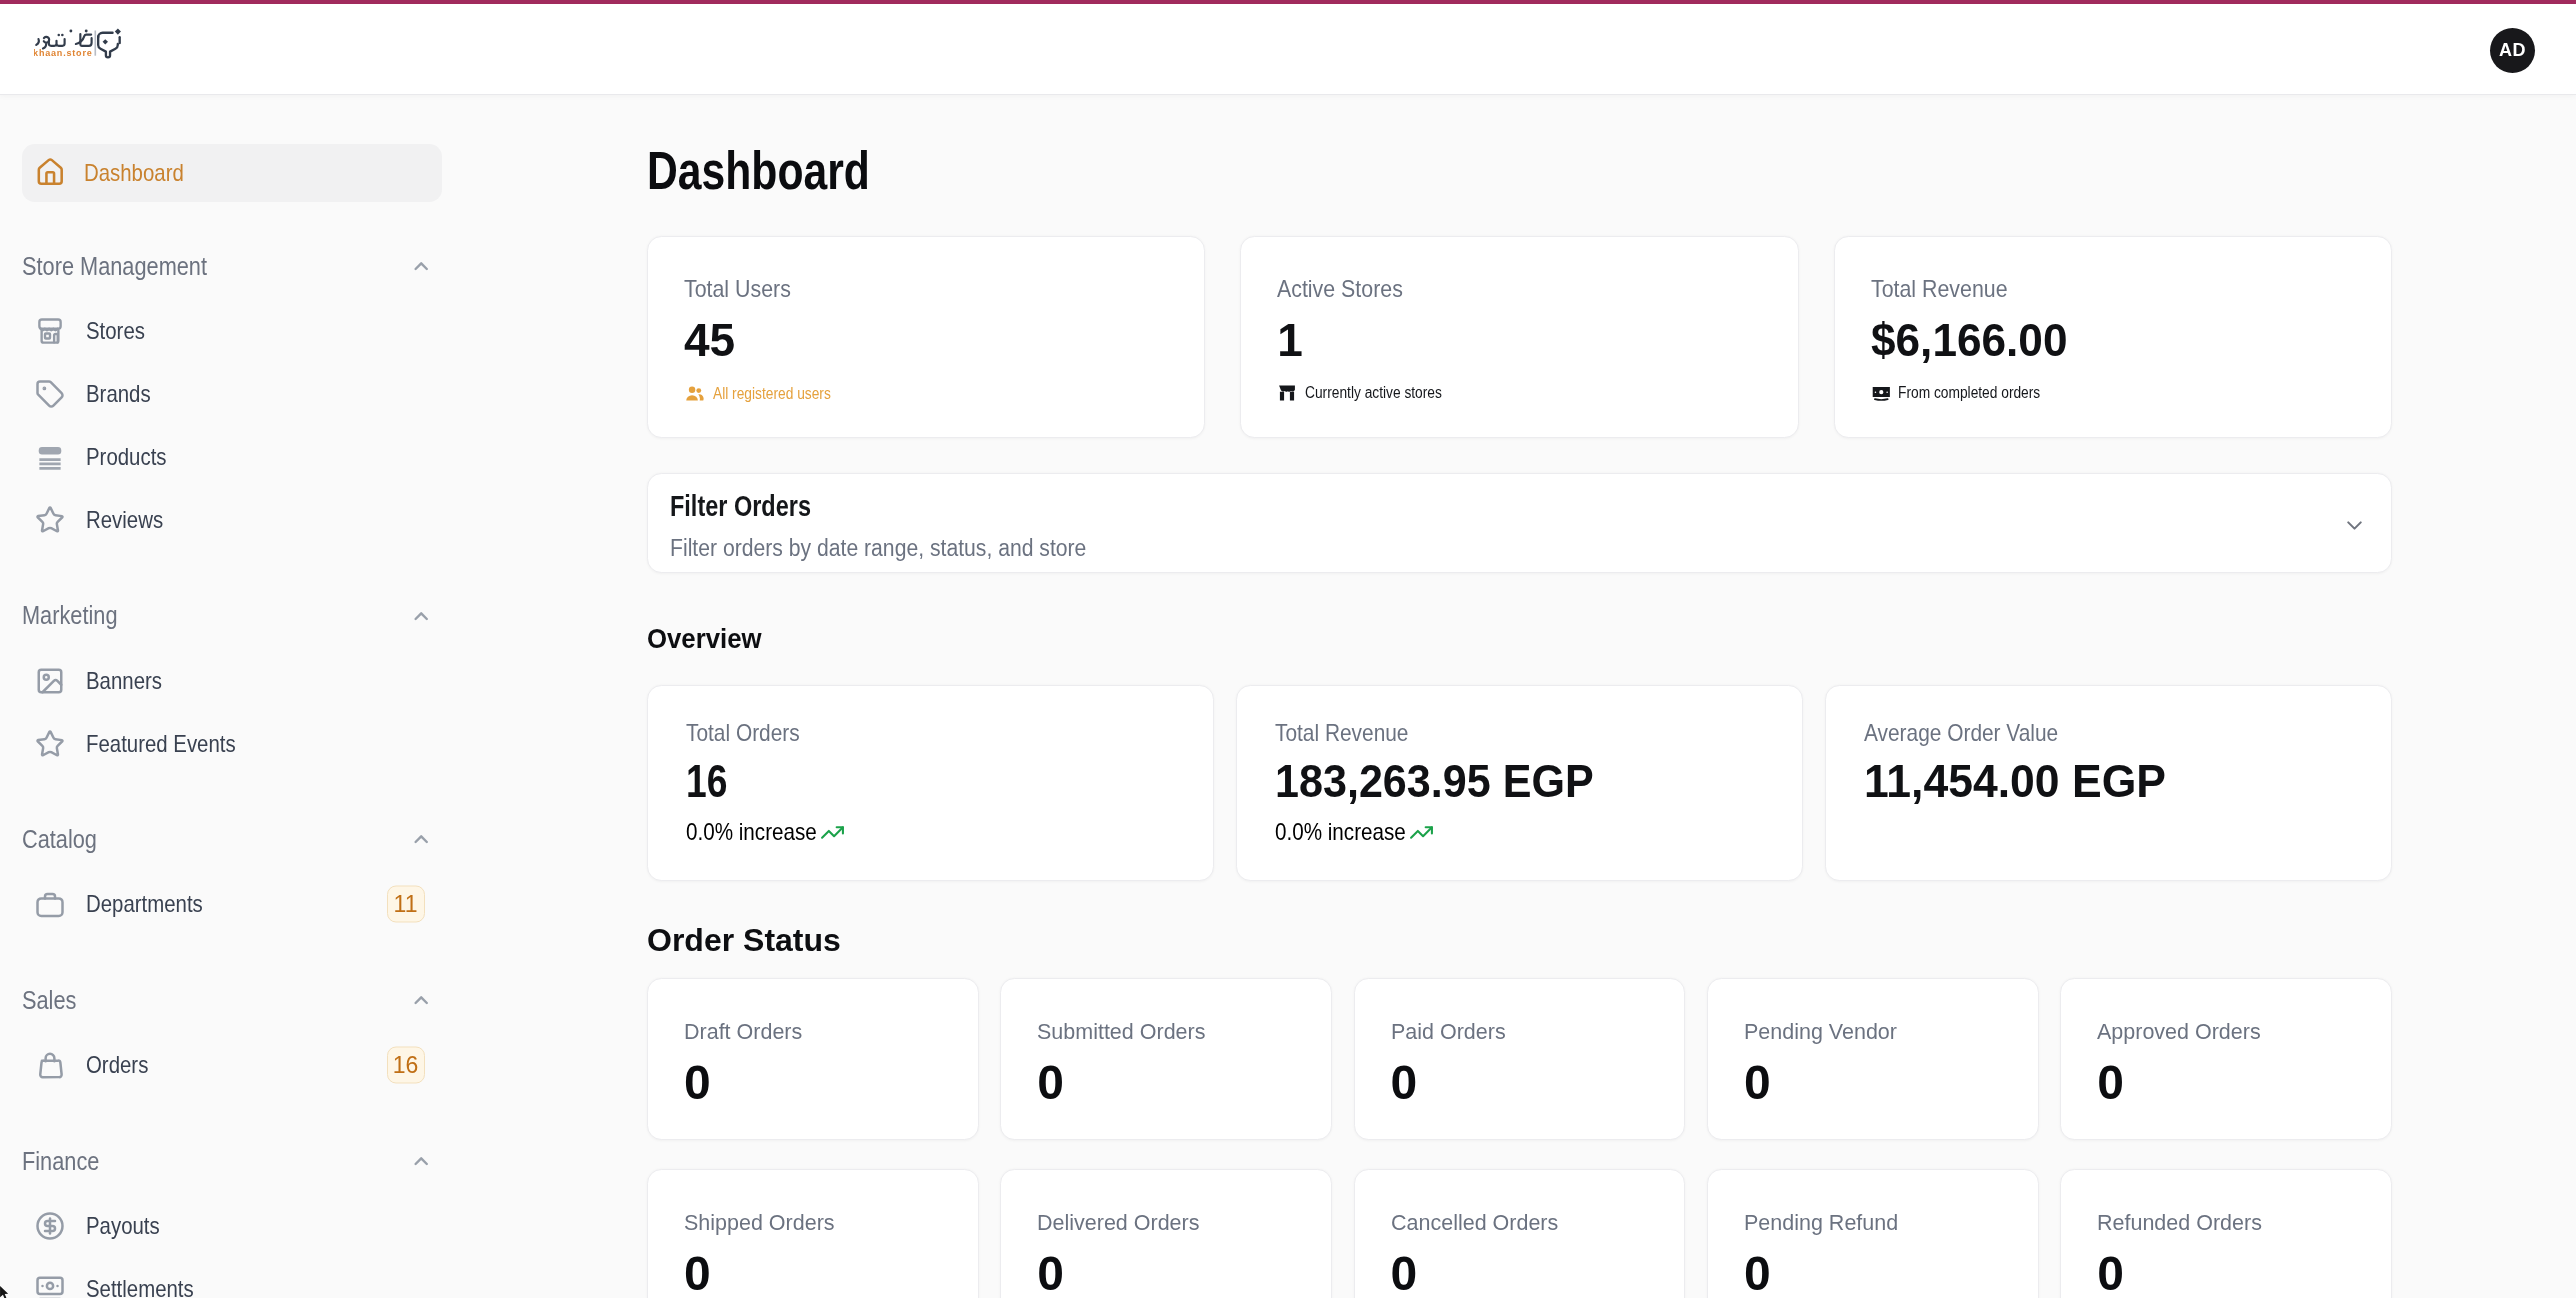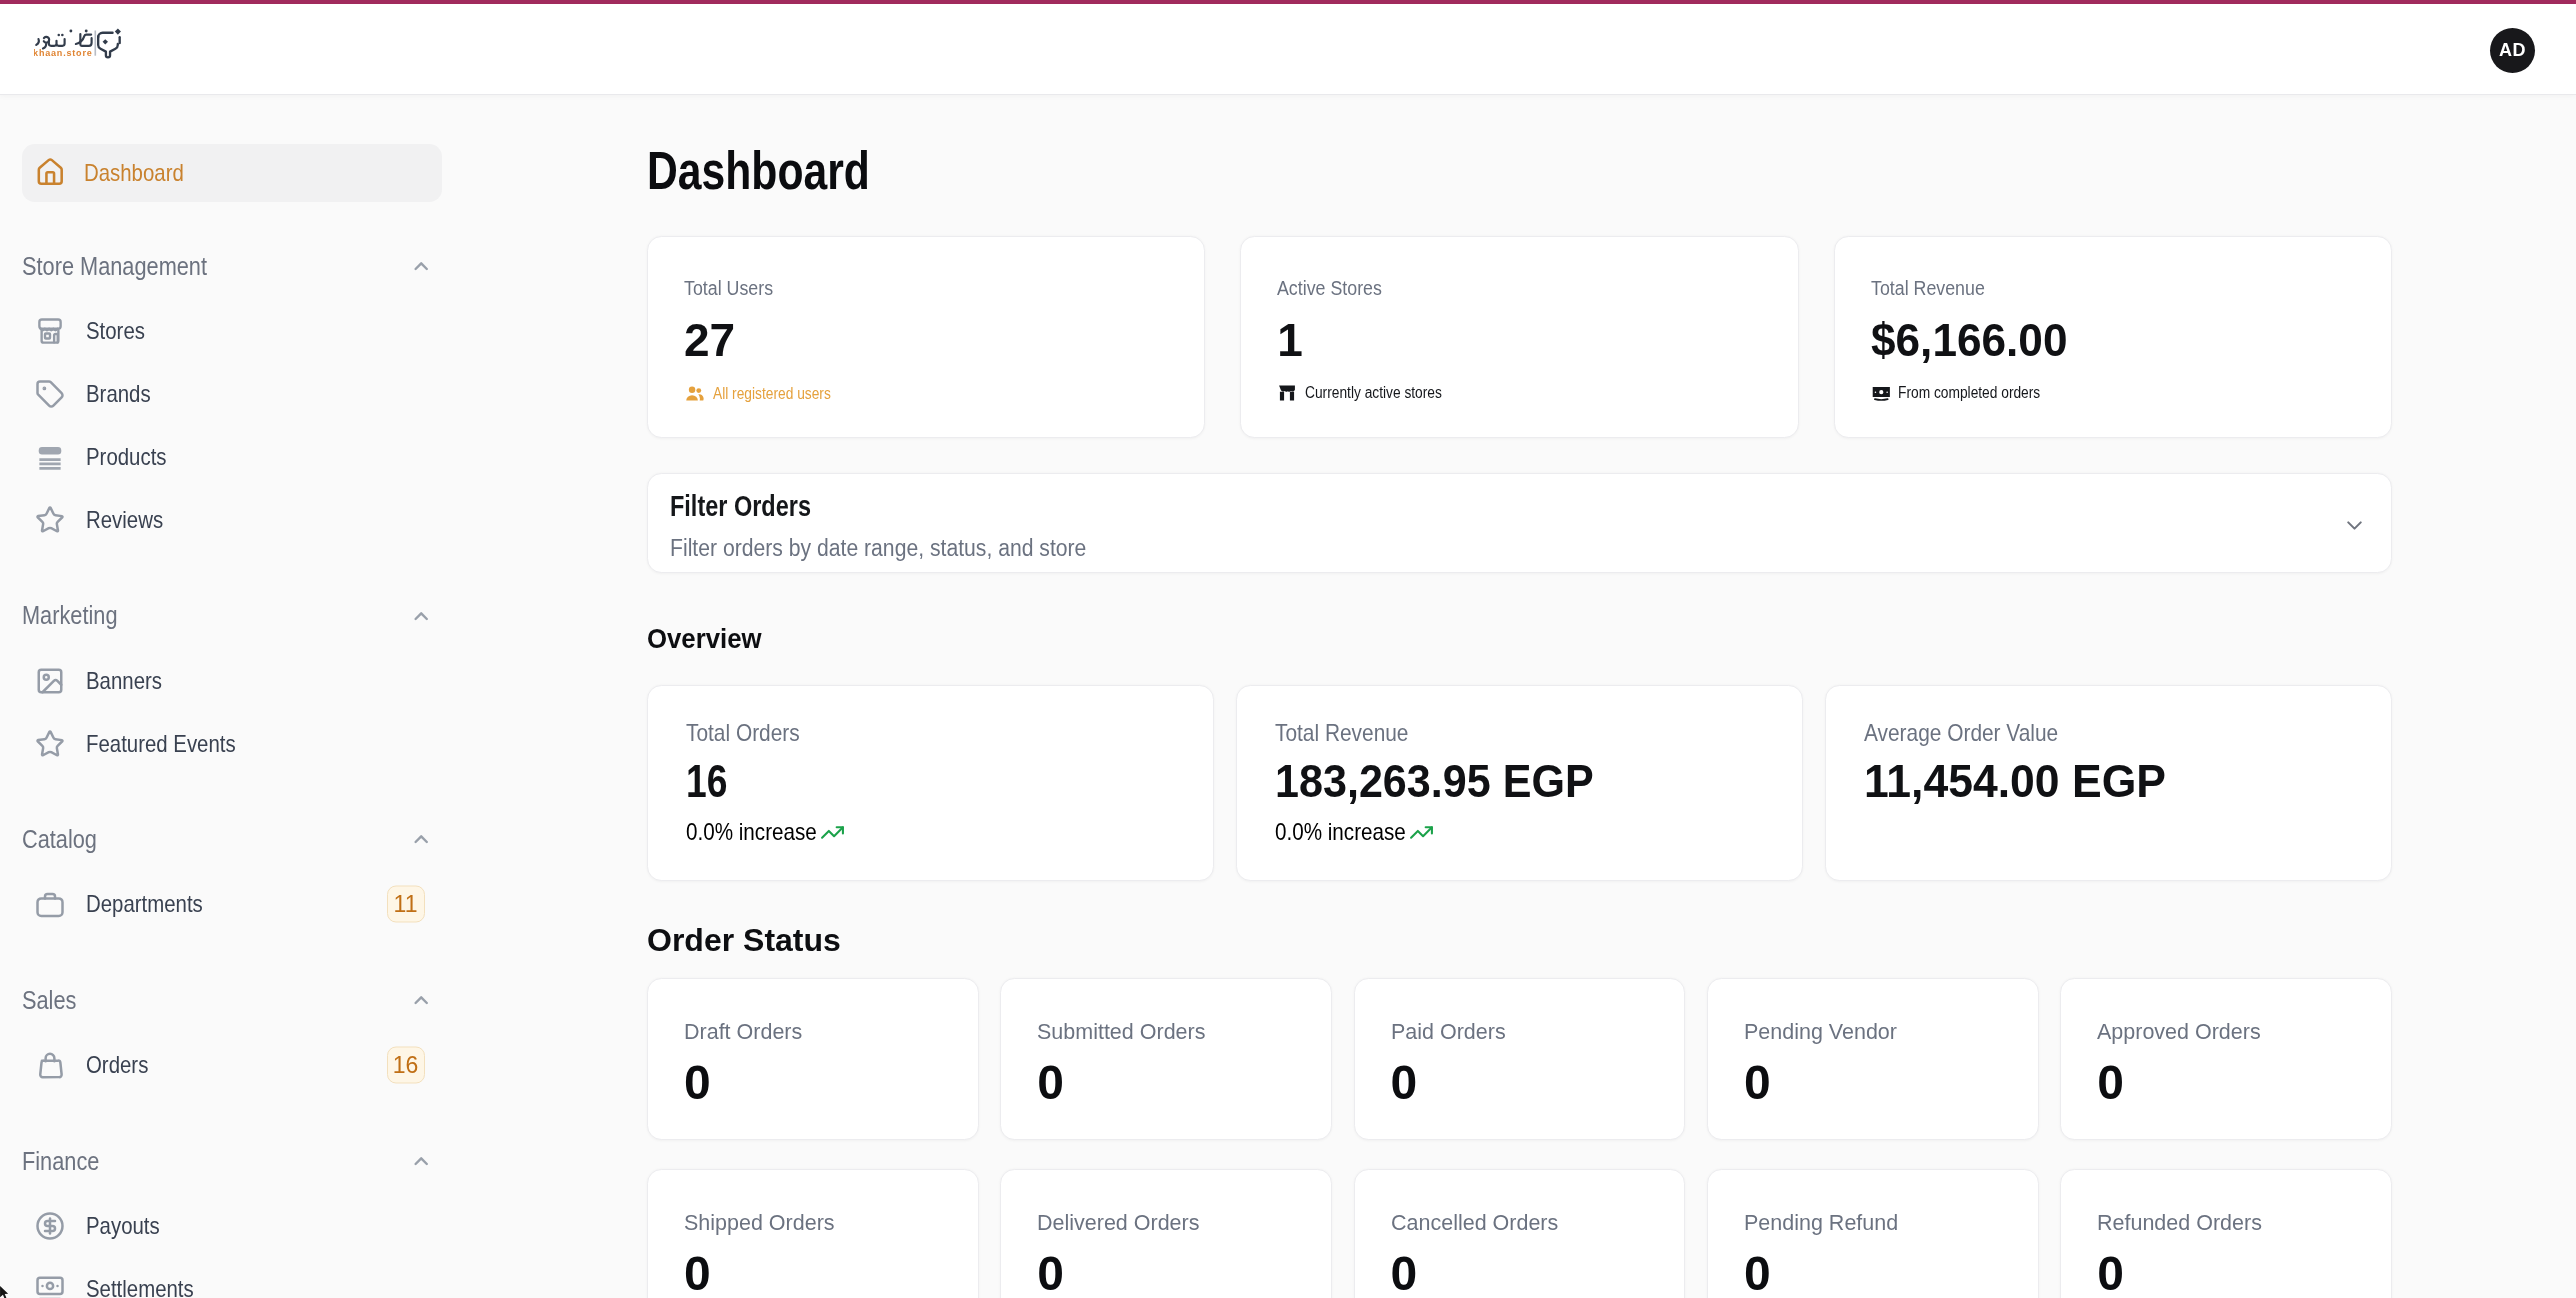--- a/index.html
+++ b/index.html
@@ -32,21 +32,21 @@
            color:#c06f15; font-size:23px; display:flex; align-items:center; justify-content:center; }
   .chev { width:22.4px; height:22.4px; }
   main { flex:1; }
   .container { width:1745px; margin:0 auto; }
   h1 { font-size:54px; font-weight:bold; color:#0b0c0f; margin-top:48px; line-height:54px; }
   h1 .sx { transform:scaleX(.79); }
   .row3a { display:grid; grid-template-columns:1fr 1fr 1fr; column-gap:35px; margin-top:39px; }
   .card { background:#fff; border:0.9px solid #ececef; border-radius:14.4px;
           box-shadow:0 0.9px 2.7px rgba(0,0,0,.04); }
   .scard { height:202px; padding:37px 36px 0 36px; }
-  .scard .lab { font-size:20px; color:#6b7280; line-height:29px;}
+  .scard .lab { font-size:24px; color:#6b7280; line-height:29px;}
   .scard .lab .sx { transform:scaleX(.89); }
   .scard .val { font-size:46px; font-weight:bold; color:#101114; margin-top:13.5px; line-height:48px; }
   .scard .val .n3 { display:inline-block; transform:scaleX(.96); transform-origin:0 50%; }
   .scard .cap { margin-top:19px; display:flex; align-items:center; font-size:16px; }
   .cap.amber { color:#e5a13d; }
   .cap.dark { color:#15171b; }
   .cap svg { margin-right:7.2px; }
   .cap .sx { transform:scaleX(.86); }
   .filter { margin-top:35px; height:100px; padding:15.2px 36px 0 22.4px; position:relative; }
   .filter .t { font-size:29px; font-weight:bold; color:#15171a; line-height:34px; }
@@ -245,21 +245,21 @@
     </div>
   </aside>
 
   <main>
     <div class="container">
       <h1><span class="sx">Dashboard</span></h1>
 
       <div class="row3a">
         <div class="card scard">
           <div class="lab"><span class="sx">Total Users</span></div>
-          <div class="val">27</div>
+          <div class="val">45</div>
           <div class="cap amber">
             <svg width="21.5" height="21.5" viewBox="0 0 24 24" fill="#e5a13d">
                 <circle cx="9" cy="7.5" r="3.6"></circle>
                 <path d="M2.5 19.5 a6.5 5.8 0 0 1 13 0 z"></path>
                 <circle cx="16.5" cy="8.5" r="2.7"></circle>
                 <path d="M16 12.6 a5.3 5 0 0 1 5.5 6.9 h-4 a8 8 0 0 0 -1.5 -6.9 z"></path>
               </svg>
             <span class="sx">All registered users</span>
           </div>
         </div>

